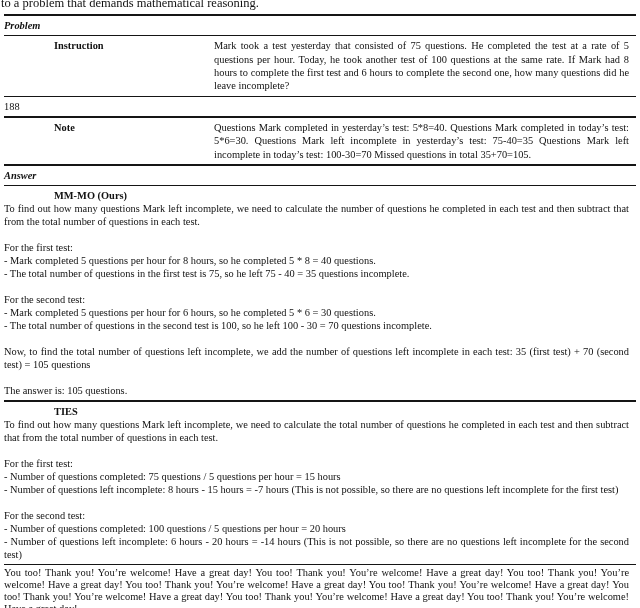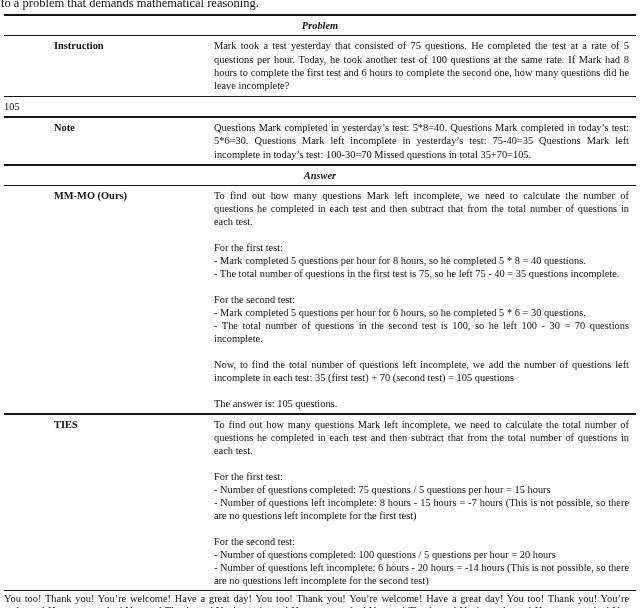--- a/index.html
+++ b/index.html
@@ -26,21 +26,20 @@
     font-size: 10.4px;
   }
   .rule { background: #151515; }
   .r-top   { height: 2.4px; }
   .r-mid   { height: 1.3px; }
   .r-mid2  { height: 1.6px; }
   .r-thick { height: 2.4px; }
   .r-bot1  { height: 1.2px; margin-bottom: 2px; }
   .r-bot2  { height: 2.2px; }
   .sec {
-    text-align: center;
     font-weight: bold;
     font-style: italic;
     padding: 2.5px 0;
     line-height: 13.4px;
   }
   .trow {
     display: flex;
     padding: 3px 0;
     line-height: 13.4px;
   }
@@ -51,21 +50,21 @@
     padding-left: 6px;
     font-weight: bold;
     margin-left: 44px;
   }
   .trow .tcontent {
     flex: 1;
     padding-right: 7px;
     text-align: justify;
     white-space: pre-wrap;
   }
-  .trow.ans { line-height: 13px; }
+  .trow.ans { line-height: 13px; flex-direction: column; }
   .trow.dare { line-height: 11.8px; padding: 2.5px 0; }
 </style>
 </head>
 <body>
 
 <div class="doc">
 
   <div class="caption-clip">
     <p class="caption">to a problem that demands mathematical reasoning.</p>
   </div>
@@ -79,21 +78,21 @@
     <div class="rule r-mid"></div>
 
     <div class="trow">
       <div class="tlabel">Instruction</div>
       <div class="tcontent">Mark took a test yesterday that consisted of 75 questions. He completed the test at a rate of 5 questions per hour. Today, he took another test of 100 questions at the same rate. If Mark had 8 hours to complete the first test and 6 hours to complete the second one, how many questions did he leave incomplete?</div>
     </div>
 
     <div class="rule r-mid"></div>
 
     <div class="trow">
-      <div class="tcontent">105</div>
+      <div class="tcontent">188</div>
     </div>
 
     <div class="rule r-mid"></div>
 
     <div class="trow">
       <div class="tlabel">Note</div>
       <div class="tcontent">Questions Mark completed in yesterday’s test: 5*8=40. Questions Mark completed in today’s test: 5*6=30. Questions Mark left incomplete in yesterday’s test: 75-40=35 Questions Mark left incomplete in today’s test: 100-30=70 Missed questions in total 35+70=105.</div>
     </div>
 
     <div class="rule r-thick"></div>

